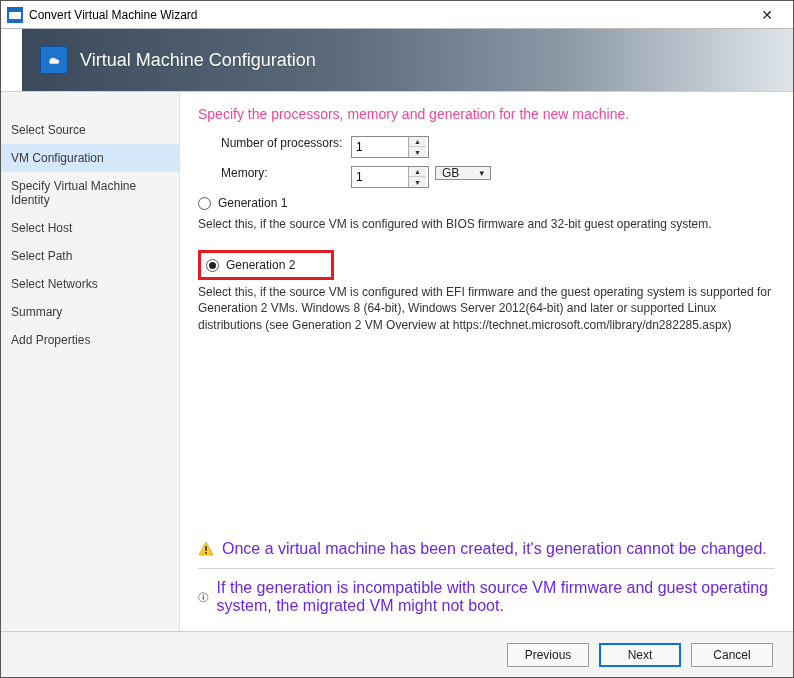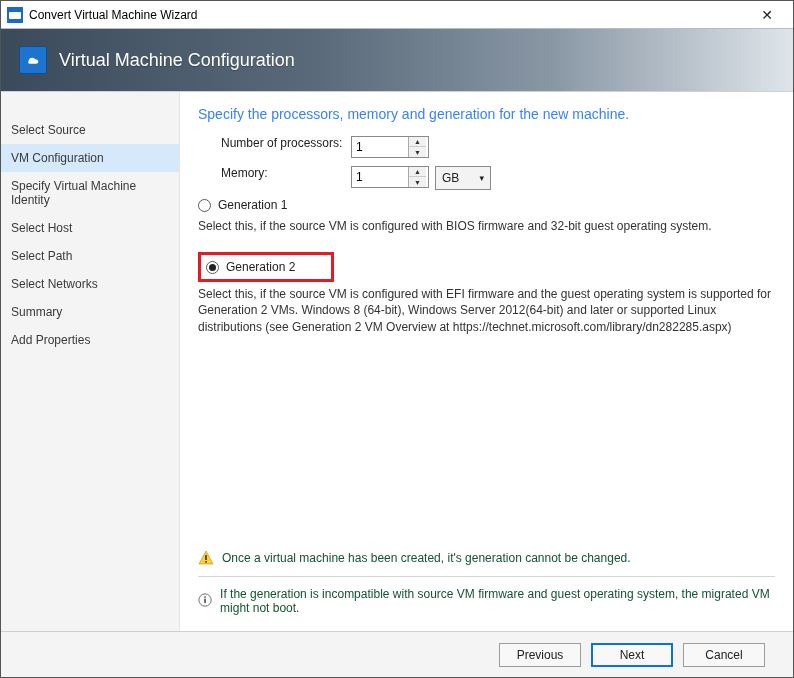--- a/index.html
+++ b/index.html
@@ -2,51 +2,51 @@
 <html><head>
 <meta charset="utf-8">
 <style>
   * { box-sizing: border-box; }
   html, body { margin:0; padding:0; font-family: "Segoe UI", Tahoma, sans-serif; font-size:12px; color:#222; }
   .window { width:794px; height:678px; border:1px solid #555; background:#fff; display:flex; flex-direction:column; }
   .titlebar { height:28px; display:flex; align-items:center; padding:0 6px; border-bottom:1px solid #bbb; background:#fff; }
   .titlebar .icon-box { width:16px; height:16px; background:#1a6bc4; margin-right:6px; display:flex; align-items:center; justify-content:center; color:#fff; font-size:10px; }
   .titlebar .title { flex:1; font-size:12px; color:#000; }
   .titlebar .close { width:40px; text-align:center; font-size:14px; cursor:default; }
-  .banner { height:62px; background:linear-gradient(to right,#3a4a5a 0%,#5a6a7a 40%,#8a98a6 70%,#dfe5ea 100%); display:flex; align-items:center; padding:0 18px; color:#fff; }
+  .banner { height:62px; background:linear-gradient(to right,#3a4a5a 0%,#5a6a7a 40%,#8a98a6 70%,#dfe5ea 100%); display:flex; align-items:center; padding:0 18px; color:#fff;margin-left:21px; }
   .banner-icon { width:28px; height:28px; background:#1c74cf; border:1px solid #0e4f92; border-radius:2px; margin-right:12px; display:flex; align-items:center; justify-content:center; }
   .banner-icon svg { width:18px; height:18px; }
   .banner-title { font-size:18px; font-weight:400; text-shadow:0 1px 1px rgba(0,0,0,0.3); }
   .body { flex:1; display:flex; background:#f4f4f4; border-top:1px solid #d0d0d0; }
   .sidebar { width:178px; background:#f4f4f4; padding-top:24px; }
   .side-item { padding:7px 10px; font-size:12px; color:#3a3a3a; cursor:default; }
   .side-item.active { background:#d6e9fb; }
   .content { flex:1; background:#fff; padding:14px 18px 10px 18px; display:flex; flex-direction:column; position:relative; border-left:1px solid #e4e4e4; }
-  .heading { color:#3b82f6; font-size:14px; margin-bottom:14px; }
+  .heading { color:#ec4899; font-size:14px; margin-bottom:14px; }
   .form-row { display:flex; align-items:flex-start; margin-bottom:8px; font-size:12px;margin-left:23px; }
   .form-row label { width:130px; }
   .spinner { width:78px; height:22px; border:1px solid #8a8a8a; background:#fff; display:flex; align-items:center; }
   .spinner input { border:none; width:56px; padding:2px 4px; font-size:12px; outline:none; }
   .spin-btns { width:18px; display:flex; flex-direction:column; border-left:1px solid #aaa; }
   .spin-btns div { height:10px; display:flex; align-items:center; justify-content:center; font-size:7px; color:#333; background:#f1f1f1; cursor:default; }
   .spin-btns div:first-child { border-bottom:1px solid #ccc; }
-  .unit-select { margin-left:6px; width:56px; height:24px; border:1px solid #8a8a8a; background:#f3f3f3; display:flex; align-items:center; justify-content:space-between; padding:0 6px; font-size:12px; cursor:default; }
+  .unit-select { margin-left:6px; width:56px; height:14px; border:1px solid #8a8a8a; background:#f3f3f3; display:flex; align-items:center; justify-content:space-between; padding:0 6px; font-size:12px; cursor:default; }
   .section-text { font-size:12px; margin:10px 0 10px 0; }
   .radio-row { display:flex; align-items:flex-end; margin-bottom:4px; }
   .radio { width:13px; height:13px; border:1px solid #5b5b5b; border-radius:50%; margin-right:7px; display:flex; align-items:center; justify-content:center; background:#fff; }
   .radio .dot { width:7px; height:7px; border-radius:50%; background:#222; display:none; }
   .radio.selected .dot { display:block; }
   .radio-desc { font-size:12px; color:#333; margin:2px 0 14px 0; line-height:1.35; }
   .highlight-box { border:3px solid #e31b23; display:inline-block; padding:5px 36px 5px 5px; margin-top:4px; }
   .spacer { flex:1; }
-  .warn-row, .info-row { display:flex; align-items:center; font-size:12px; color:#14532d; padding:6px 0; }
+  .warn-row, .info-row { display:flex; align-items:center; font-size:16px; color:#6d28d9; padding:6px 0; }
   .warn-row .wicon { width:16px; height:16px; margin-right:8px; }
   .info-row .iicon { width:16px; height:16px; margin-right:8px; }
   .divider { height:1px; background:#d4d4d4; margin:4px 0; }
-  .footer { height:46px; border-top:1px solid #cfcfcf; background:#f4f4f4; display:flex; justify-content:flex-end; align-items:center; padding:0 28px; gap:10px;text-align:center; }
+  .footer { height:46px; border-top:1px solid #cfcfcf; background:#f4f4f4; display:flex; justify-content:flex-end; align-items:center; padding:0 20px; gap:10px;text-align:center; }
   .btn { min-width:82px; height:24px; border:1px solid #9c9c9c; background:#f8f8f8; font-size:12px; display:flex; align-items:center; justify-content:center; cursor:default; }
   .btn.primary { border:2px solid #0c73d4; }
 </style>
 </head>
 <body>
 
 <div class="window">
 
   <div class="titlebar">
     <div class="icon-box">

